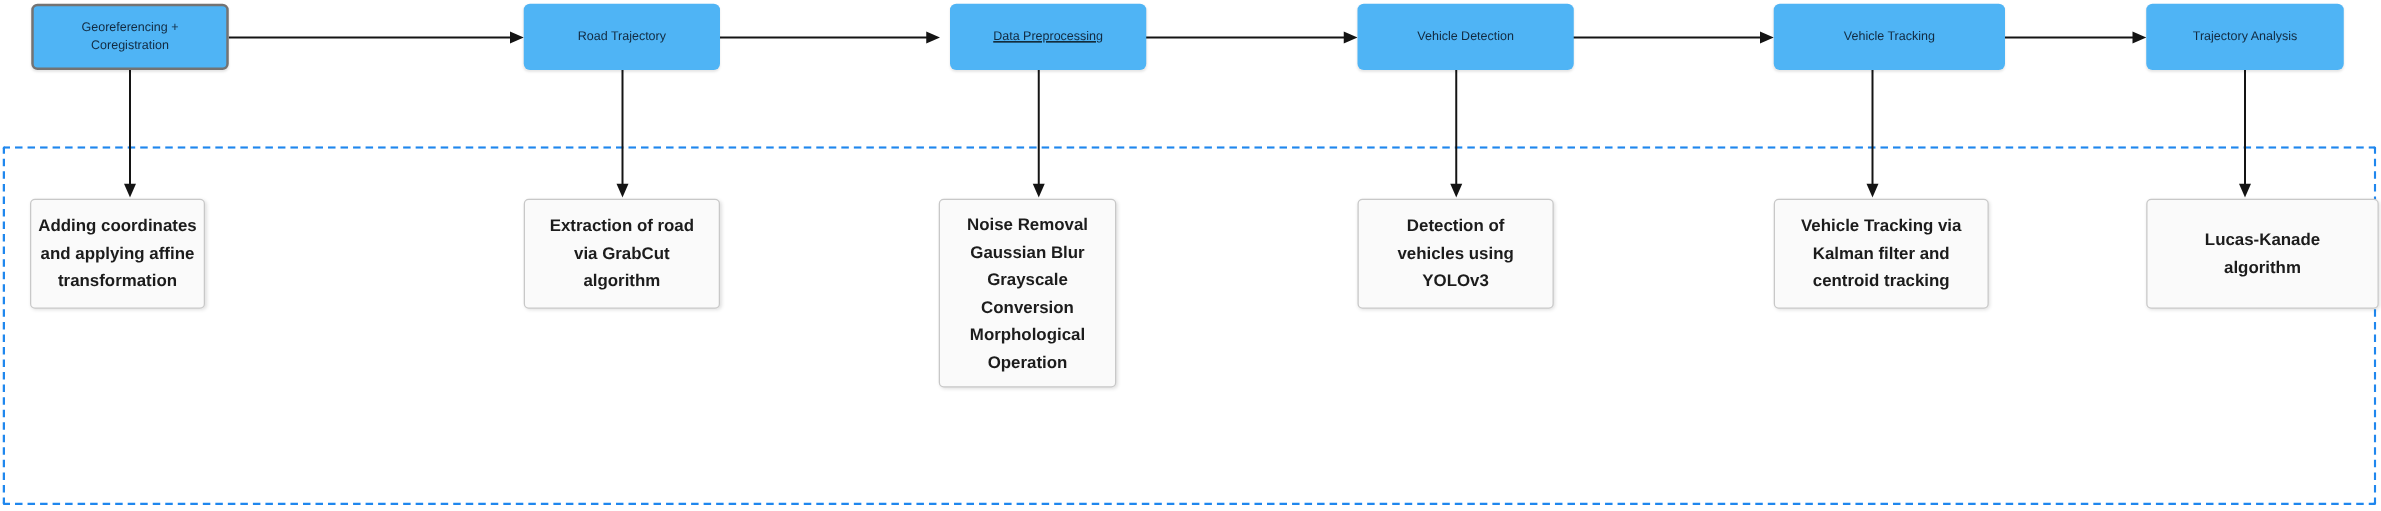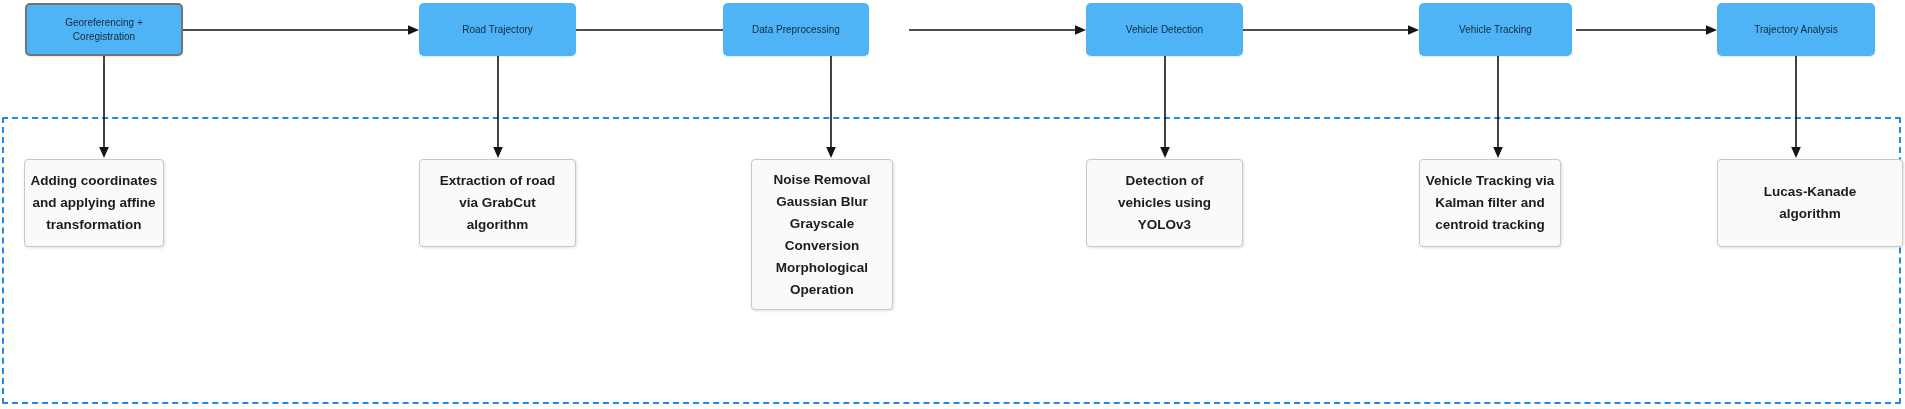--- a/index.html
+++ b/index.html
@@ -146,27 +146,27 @@
         <polygon points="1796,158 1791.2,147 1800.8,147"></polygon>
     </g>
   </svg>
 
   <div class="stage selected" style="left:25px;width:158px;">
     <span class="stage-label">Georeferencing + Coregistration</span>
   </div>
   <div class="stage" style="left:419px;width:157px;">
     <span class="stage-label">Road Trajectory</span>
   </div>
-  <div class="stage" style="left:723px;width:146px;">
+  <div class="stage" style="left:760px;width:157px;text-decoration:underline;">
     <span class="stage-label">Data Preprocessing</span>
   </div>
-  <div class="stage" style="left:1086px;width:157px;">
+  <div class="stage" style="left:1086px;width:173px;">
     <span class="stage-label">Vehicle Detection</span>
   </div>
-  <div class="stage" style="left:1419px;width:153px;">
+  <div class="stage" style="left:1419px;width:185px;">
     <span class="stage-label">Vehicle Tracking</span>
   </div>
   <div class="stage" style="left:1717px;width:158px;">
     <span class="stage-label">Trajectory Analysis</span>
   </div>
 
   <div class="detail" style="left:24px;width:140px;">
     <span class="detail-text">Adding coordinates
 and applying affine
 transformation</span>
@@ -182,21 +182,21 @@
 Grayscale
 Conversion
 Morphological
 Operation</span>
   </div>
   <div class="detail" style="left:1086px;width:157px;">
     <span class="detail-text">Detection of
 vehicles using
 YOLOv3</span>
   </div>
-  <div class="detail" style="left:1419px;width:142px;">
+  <div class="detail" style="left:1419px;width:172px;">
     <span class="detail-text">Vehicle Tracking via
 Kalman filter and
 centroid tracking</span>
   </div>
   <div class="detail" style="left:1717px;width:186px;">
     <span class="detail-text">Lucas-Kanade
 algorithm</span>
   </div>
 
 </div>

